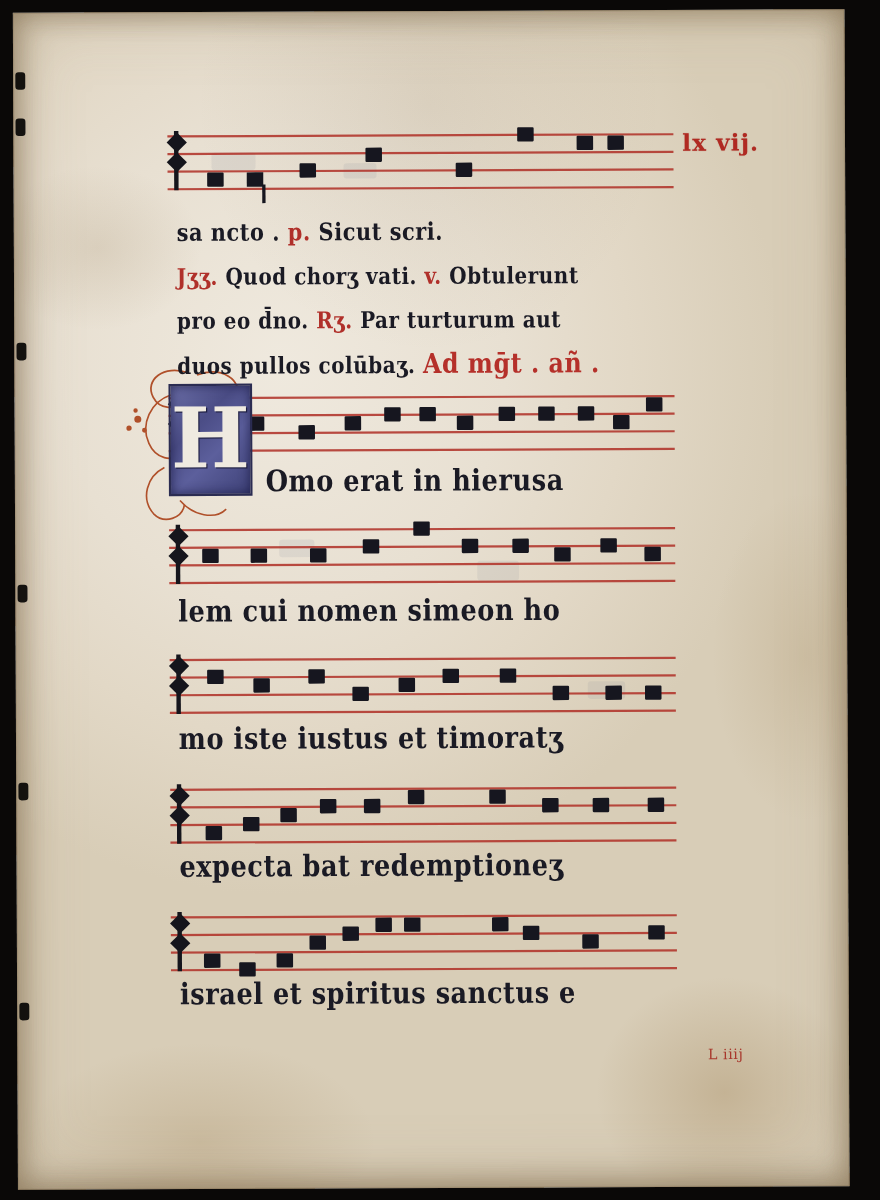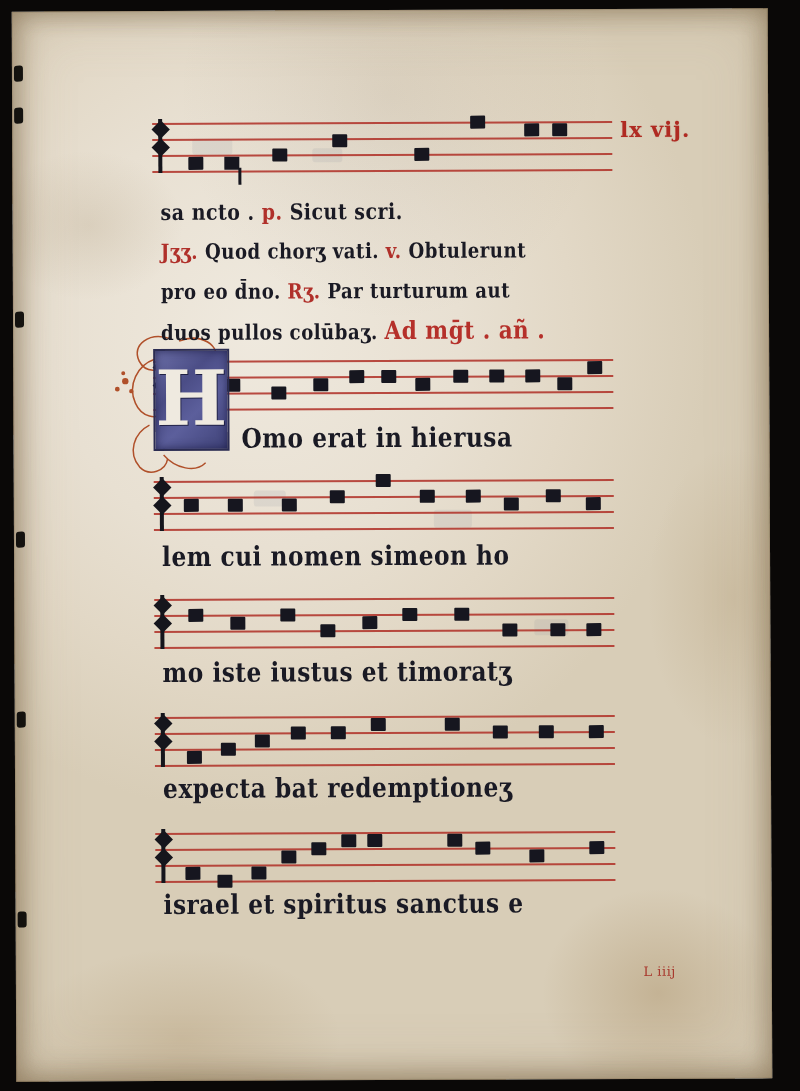--- a/index.html
+++ b/index.html
@@ -83,21 +83,21 @@
     font-family: "DejaVu Serif", serif;
     font-size: 21px;
     letter-spacing: 1px;
     font-weight: 600;
     text-shadow: 0 0 1px rgba(150,40,30,.4);
     margin-top: 20px;
   }
   .folio-bottom {
     position: absolute;
     right: 96px;
-    bottom: 100px;
+    bottom: 112px;
     color: #a8372c;
     font-size: 13px;
     letter-spacing: .5px;
   }
 
   
   .stave {
     position: absolute;
     height: 70px;
   }

